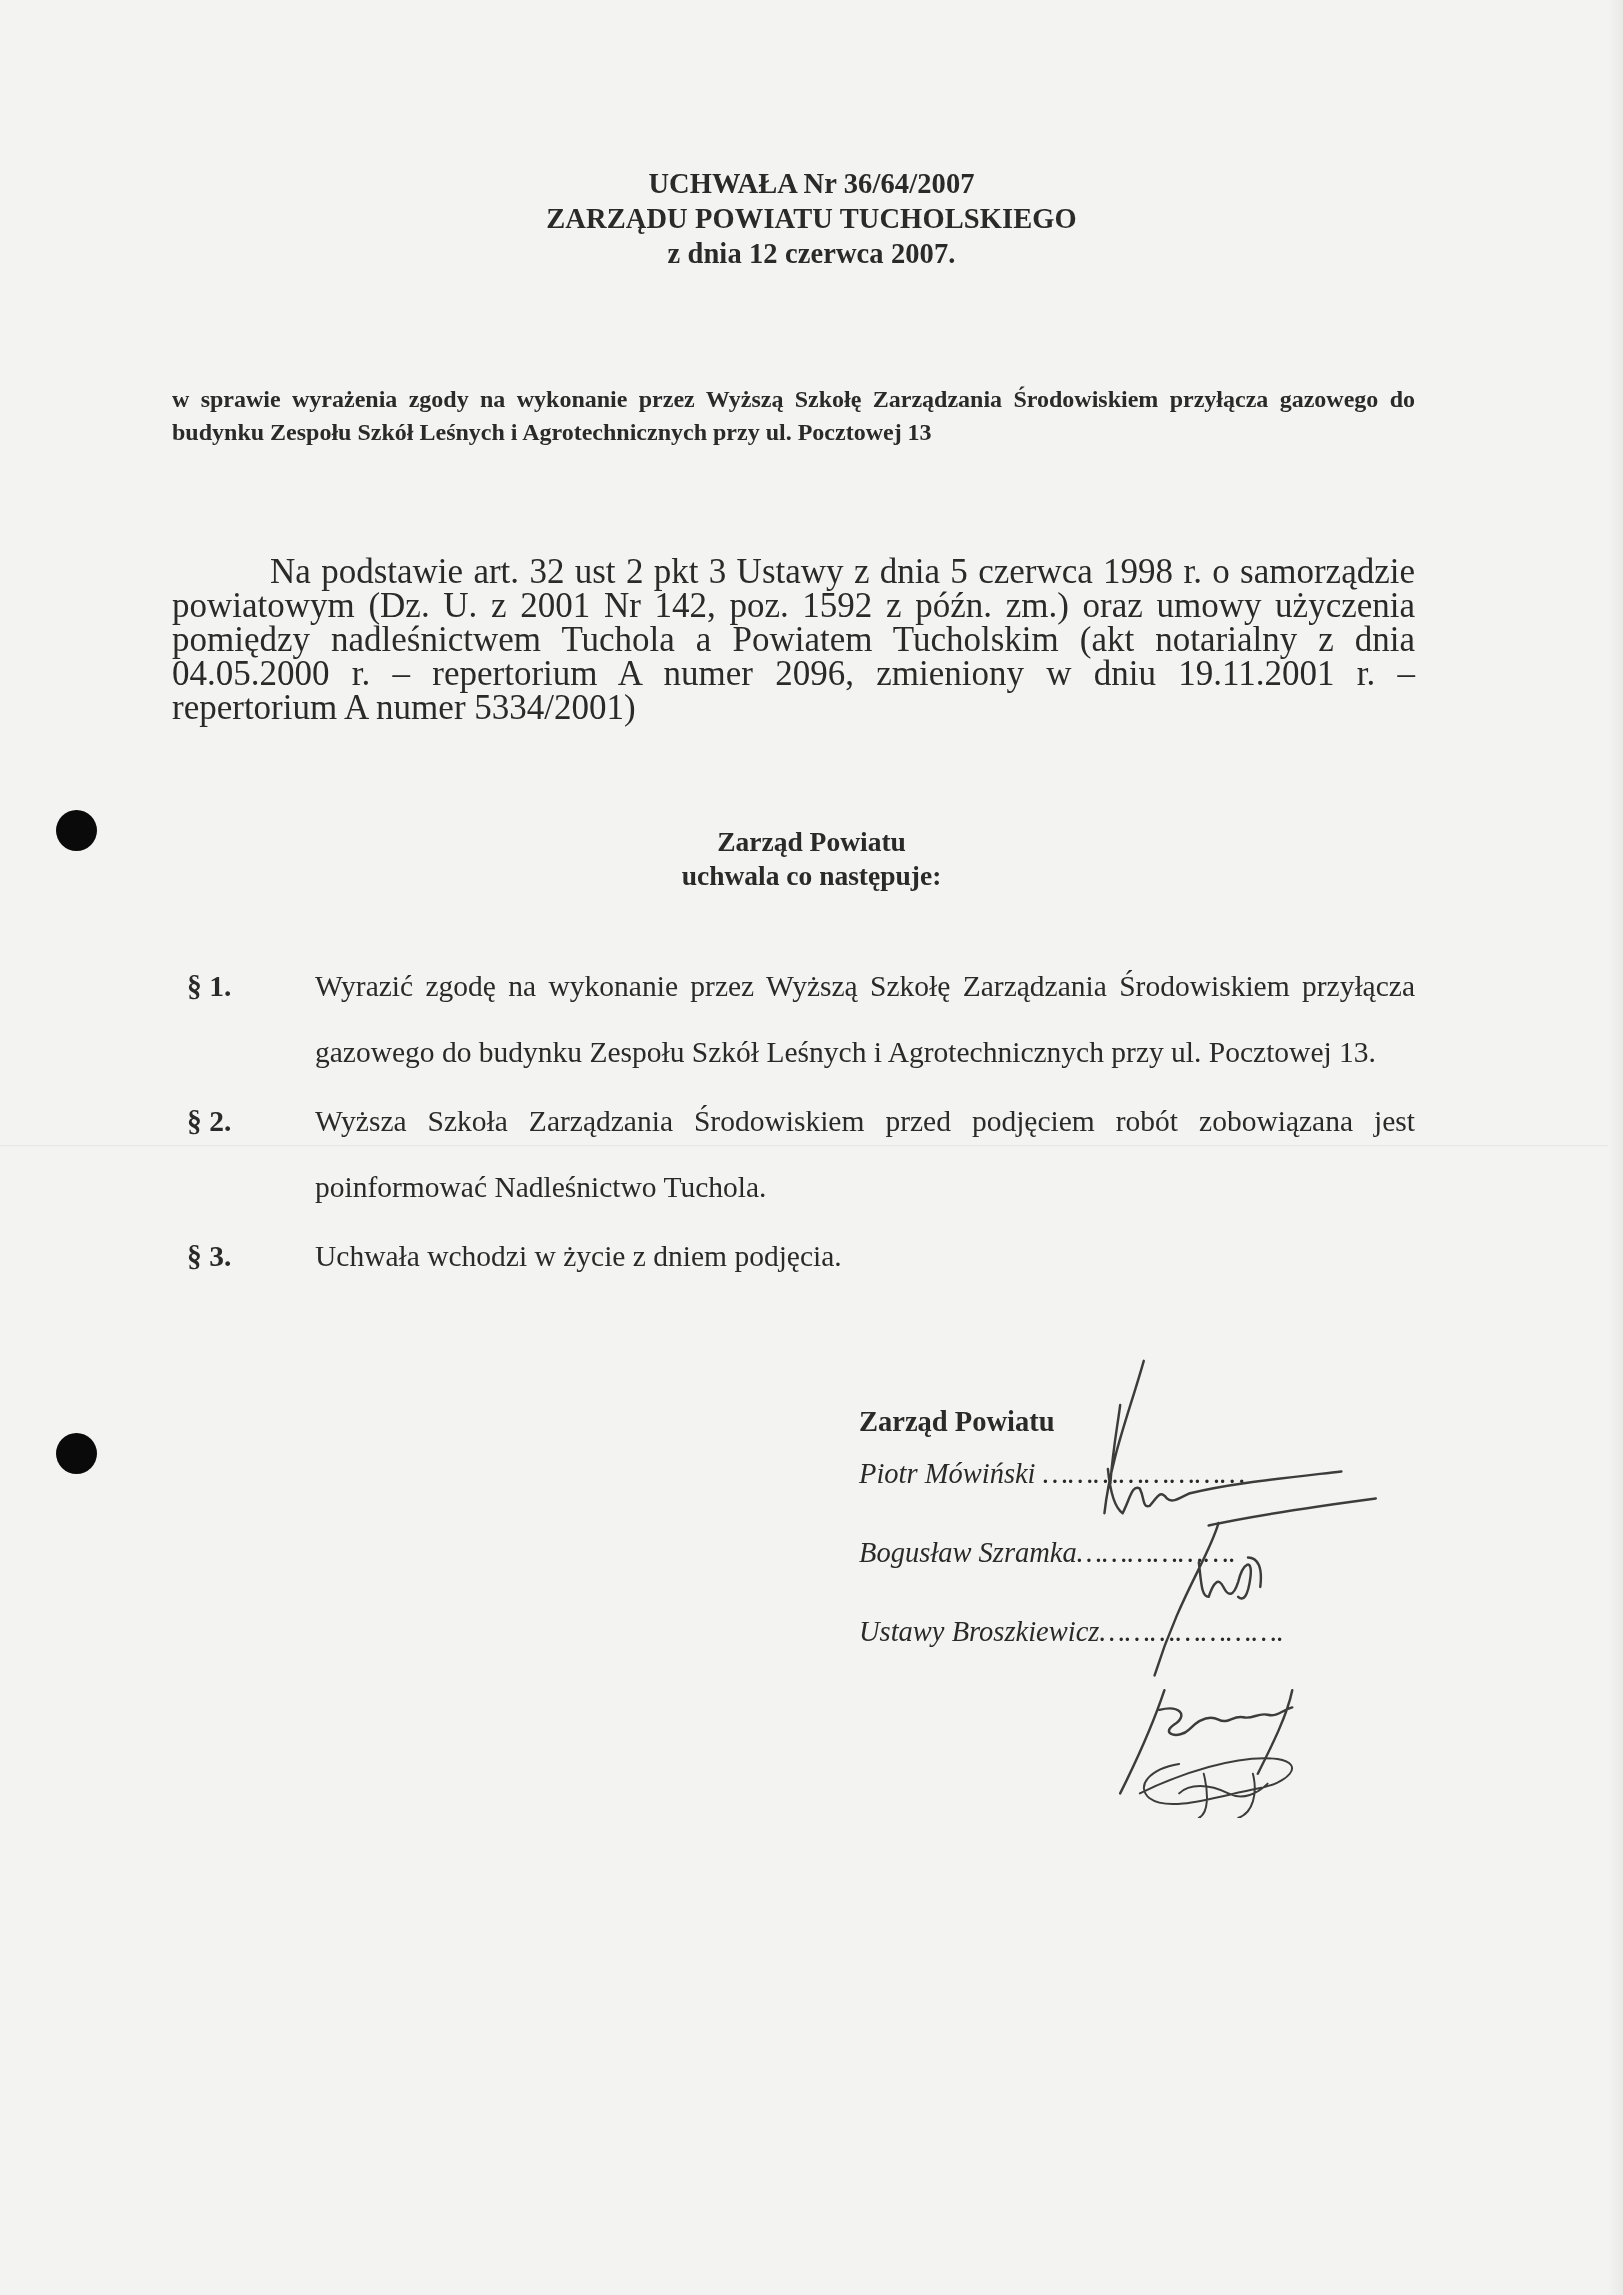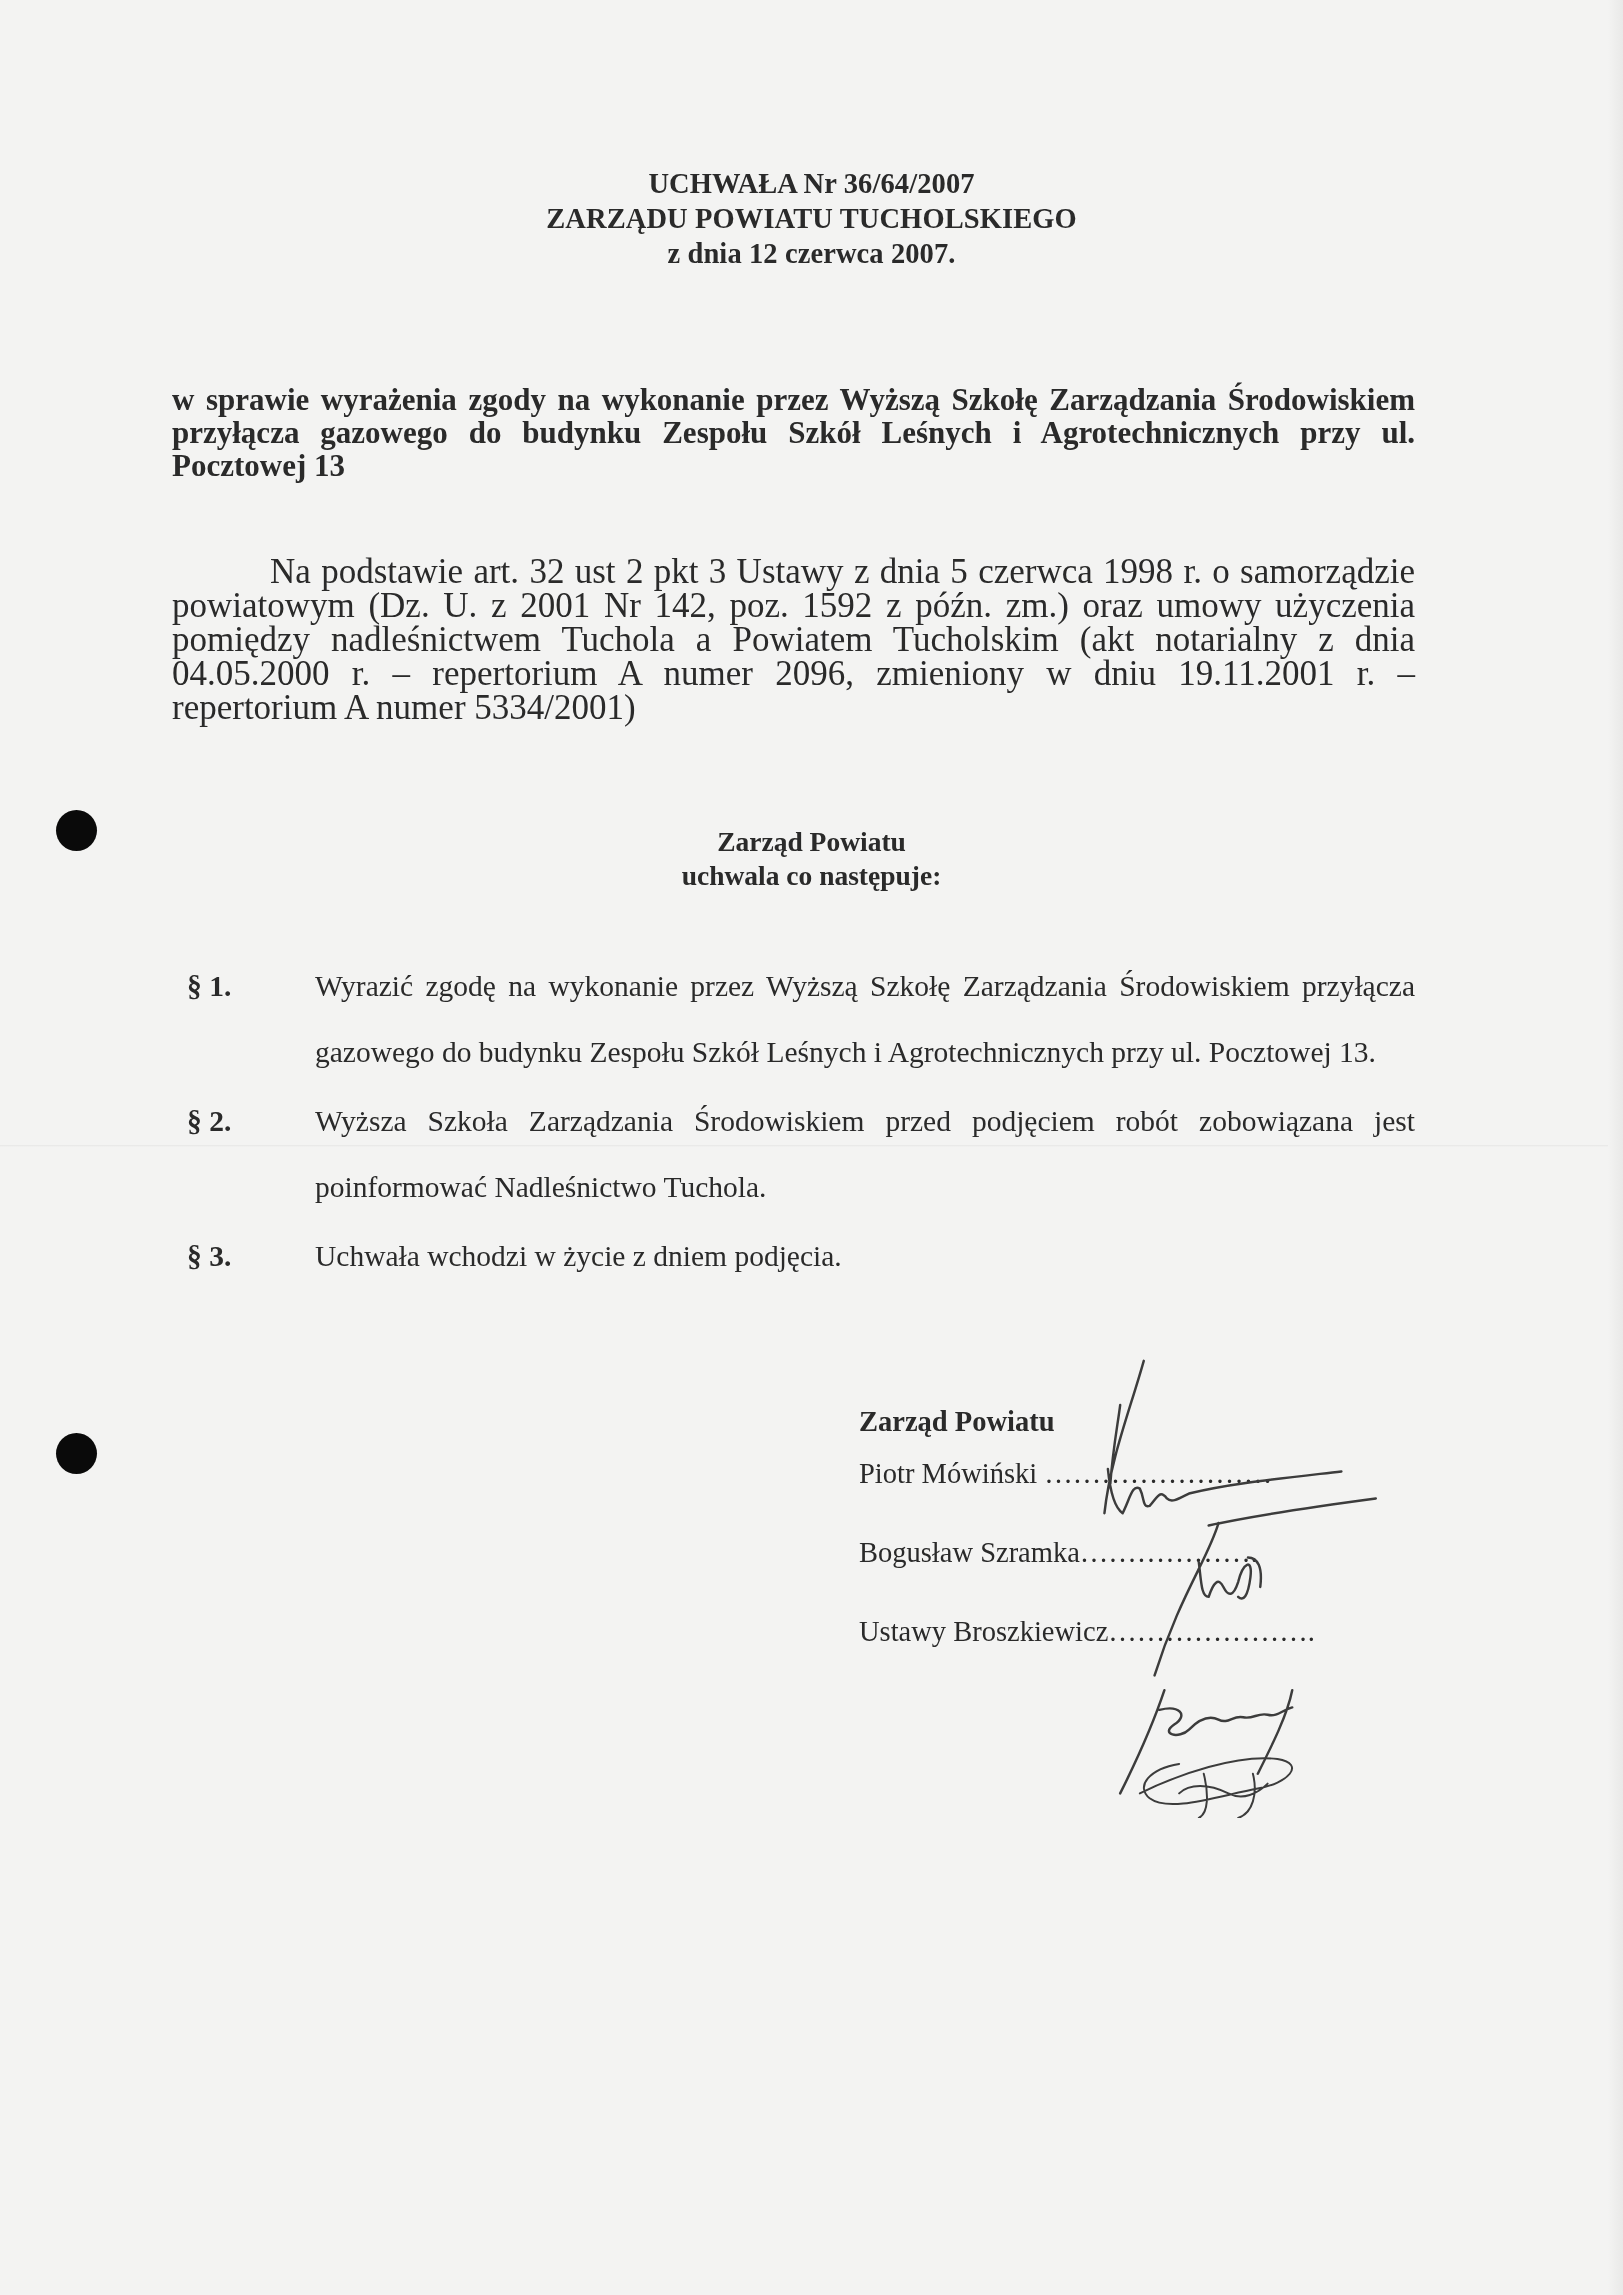--- a/index.html
+++ b/index.html
@@ -28,21 +28,21 @@
   .punch.p2 { left: 56px; top: 1433px; }
 
   .header {
     position: absolute; left: 0; right: 0; top: 166px;
     text-align: center; font-weight: bold; font-size: 28.5px; line-height: 35px;
   }
   .header div { letter-spacing: 0.1px; }
 
   .subject {
     position: absolute; left: 172px; width: 1243px; top: 383px;
-    font-weight: bold; font-size: 31px; line-height: 33px;
+    font-weight: bold; font-size: 24px; line-height: 33px;
     text-align: justify; text-align-last: left;
   }
   .basis {
     position: absolute; left: 172px; width: 1243px; top: 555px;
     font-size: 35px; line-height: 34px;
     text-align: justify; text-indent: 98px;
   }
   .resolves {
     position: absolute; left: 0; right: 0; top: 825px;
     text-align: center; font-weight: bold; font-size: 27.5px; line-height: 34px;
@@ -58,21 +58,21 @@
   .para-text {
     flex: 1; line-height: 66px; text-align: justify; margin-left: 25px;
   }
   .para.p3 .para-text { line-height: 66px; }
 
   .signatures {
     position: absolute; left: 859px; top: 1395px; width: 540px;
     font-size: 28.5px;
   }
   .sig-title { font-weight: bold; font-size: 28.5px; line-height: 54px; margin-bottom: 4.9px; }
-  .sig-row { line-height: 39px; height: 79px; white-space: nowrap; }
+  .sig-row { line-height: 39px; height: 79px; white-space: nowrap; font-style: italic; }
   .sig-svg { position: absolute; left: 835px; top: 1351px; width: 590px; height: 467px; pointer-events: none; }
   .sig-svg path { fill: none; stroke: #3c3c3c; stroke-linecap: round; stroke-linejoin: round; }
 </style>
 </head>
 <body>
 
 <div class="page">
   <div class="fold"></div>
   <div class="edge-right"></div>
   <div class="punch p1"></div>

